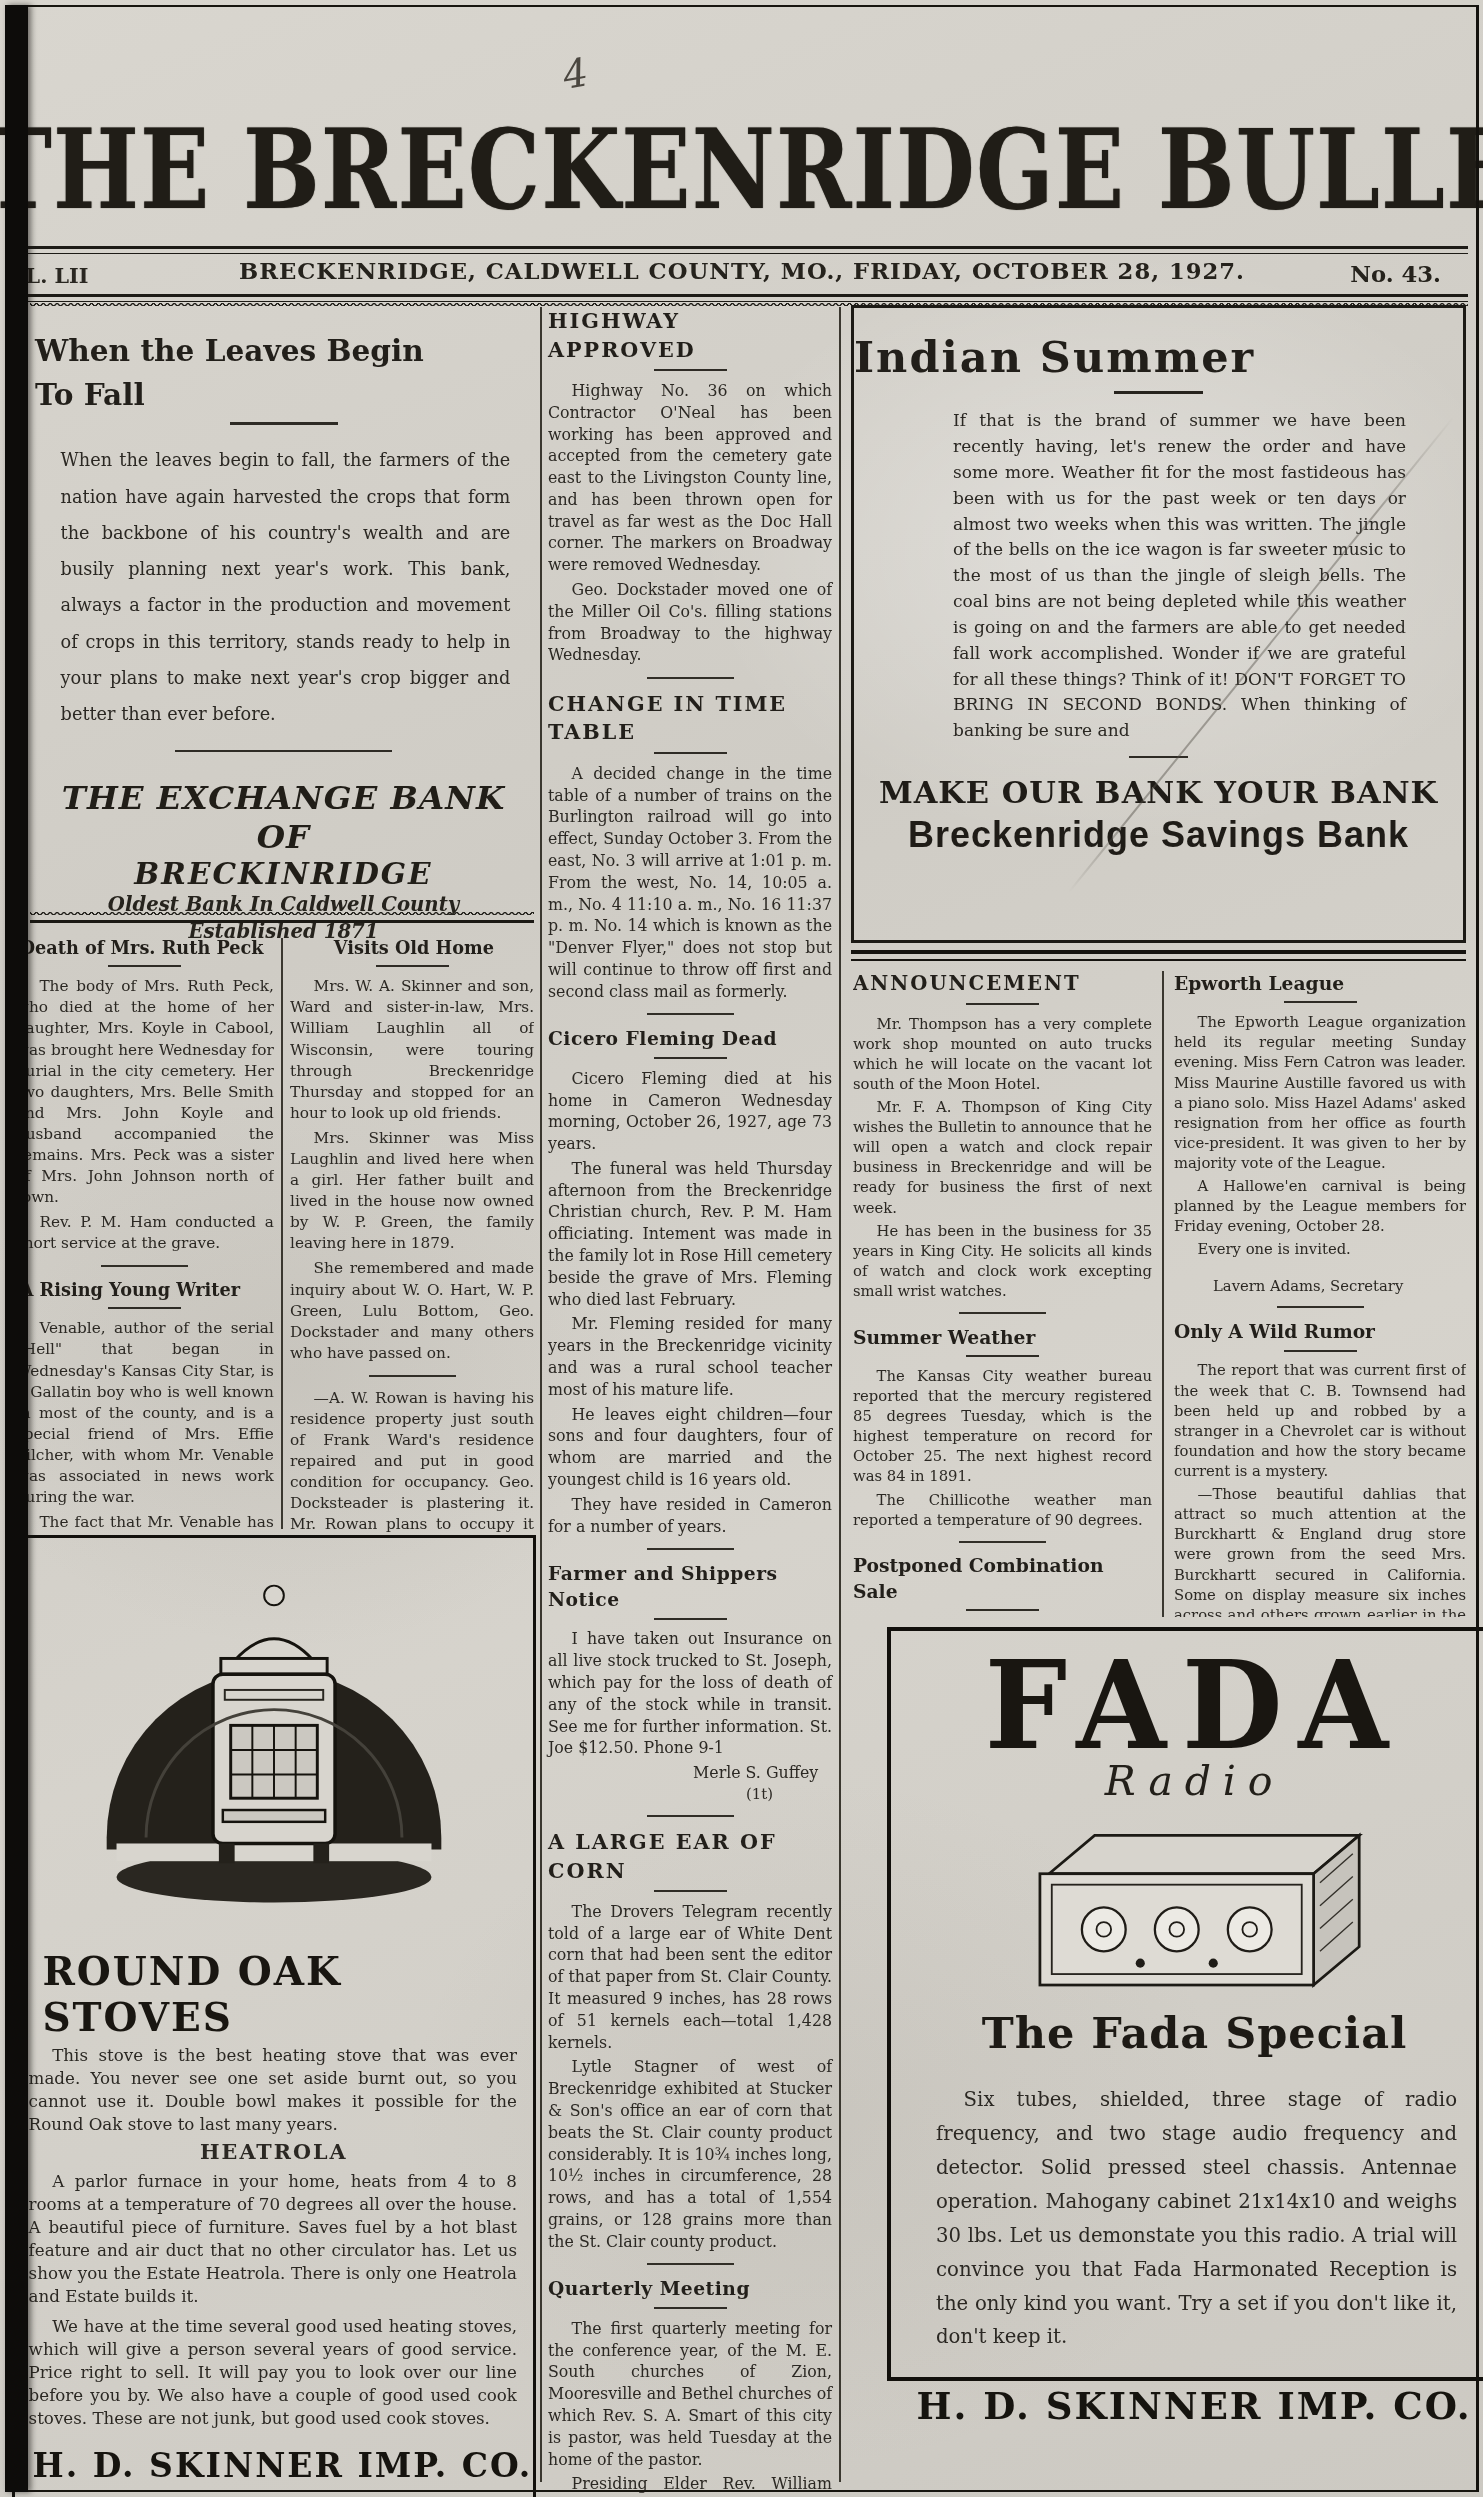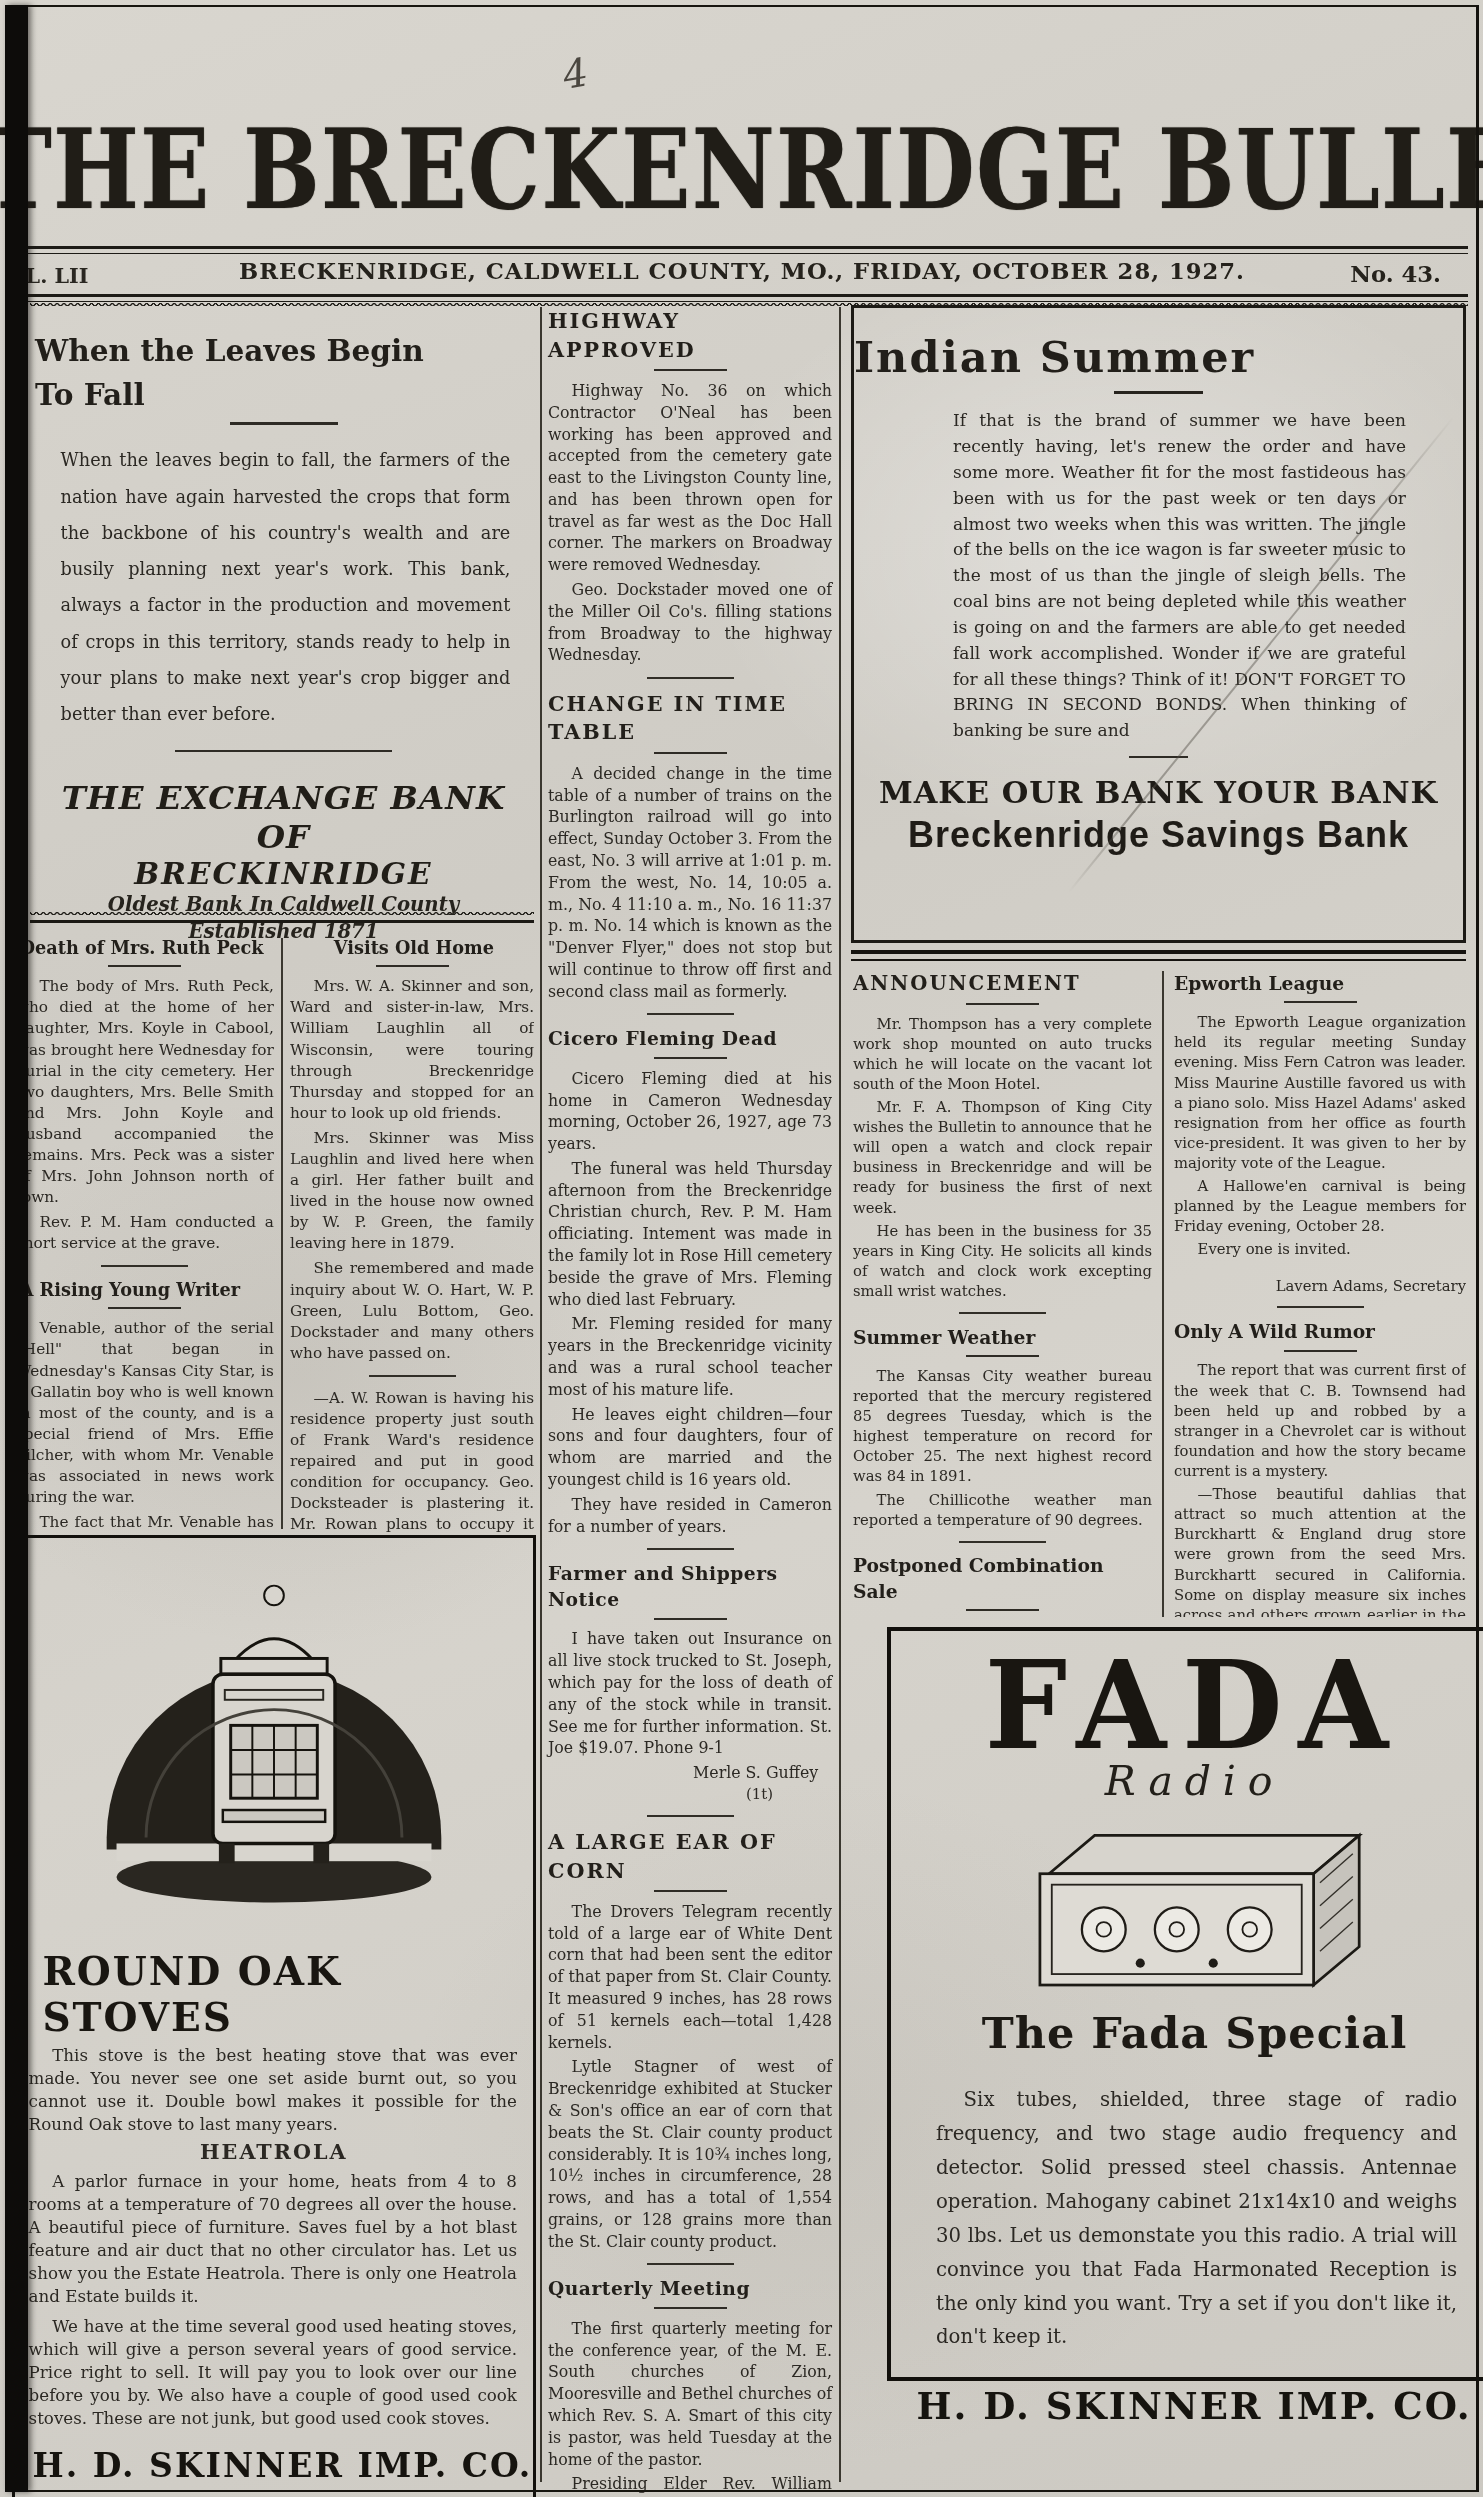--- a/index.html
+++ b/index.html
@@ -74,21 +74,21 @@
              letter-spacing:1px;margin-top:3.9px;color:#1f1c17;}
 
   .rrule{position:absolute;left:851px;top:950px;width:615px;}
 
   
   .rsub{position:absolute;top:971px;height:646px;overflow:hidden;font-size:14.8px;line-height:1.36;}
   #rsubA{left:853px;width:299px;}
   #rsubB{left:1174px;width:292px;}
   .rsub-head{font-size:18.7px;}
   .rsub-head.caps{letter-spacing:2px;font-size:19.7px;}
-  .sig-line{text-align:right;padding-left:39px;margin-top:16px;}
+  .sig-line{text-align:left;padding-left:39px;margin-top:16px;}
 
   
   .fada-box{position:absolute;left:851px;top:1627px;width:615px;height:754px;border:4.9px solid #12100c;box-sizing:border-box;text-align:center;margin-left:36px;}
   .fada-brand{font-size:116px;font-weight:bold;letter-spacing:15.8px;line-height:1;margin-top:15.8px;color:#191611;transform:scaleY(1.05);}
   .fada-sub{font-size:41px;font-style:italic;letter-spacing:11.8px;margin-top:-5.9px;color:#221f19;}
   .fada-headline{font-size:43px;font-weight:bold;letter-spacing:1px;margin-top:2px;color:#1d1a15;}
   .fada-body{font-size:19.7px;line-height:1.72;padding:5.9px 41px 0 45px;text-align:justify;text-indent:27.6px;}
   .fada-sig{font-size:37px;font-weight:bold;letter-spacing:2px;text-align:left;padding-left:25.6px;margin-top:29.6px;color:#16140f;}
 
   
@@ -177,21 +177,21 @@
     <div class="hrule"></div>
     <p class="para">Cicero Fleming died at his home in Cameron Wednesday morning, October 26, 1927, age 73 years.</p>
     <p class="para">The funeral was held Thursday afternoon from the Breckenridge Christian church, Rev. P. M. Ham officiating. Intement was made in the family lot in Rose Hill cemetery beside the grave of Mrs. Fleming who died last February.</p>
     <p class="para">Mr. Fleming resided for many years in the Breckenridge vicinity and was a rural school teacher most of his mature life.</p>
     <p class="para">He leaves eight children—four sons and four daughters, four of whom are married and the youngest child is 16 years old.</p>
     <p class="para">They have resided in Cameron for a number of years.</p>
     <div class="sep"></div>
 
     <div class="sec-head mid-head">Farmer and Shippers Notice</div>
     <div class="hrule"></div>
-    <p class="para">I have taken out Insurance on all live stock trucked to St. Joseph, which pay for the loss of death of any of the stock while in transit. See me for further information. St. Joe $19.07. Phone 9-1</p>
+    <p class="para">I have taken out Insurance on all live stock trucked to St. Joseph, which pay for the loss of death of any of the stock while in transit. See me for further information. St. Joe $12.50. Phone 9-1</p>
     <div class="sig-row">Merle S. Guffey</div>
     <div class="tag-right">(1t)</div>
     <div class="sep"></div>
 
     <div class="sec-head mid-head-caps">A LARGE EAR OF CORN</div>
     <div class="hrule"></div>
     <p class="para">The Drovers Telegram recently told of a large ear of White Dent corn that had been sent the editor of that paper from St. Clair County. It measured 9 inches, has 28 rows of 51 kernels each—total 1,428 kernels.</p>
     <p class="para">Lytle Stagner of west of Breckenridge exhibited at Stucker &amp; Son's office an ear of corn that beats the St. Clair county product considerably. It is 10¾ inches long, 10½ inches in circumference, 28 rows, and has a total of 1,554 grains, or 128 grains more than the St. Clair county product.</p>
     <div class="sep"></div>
 

